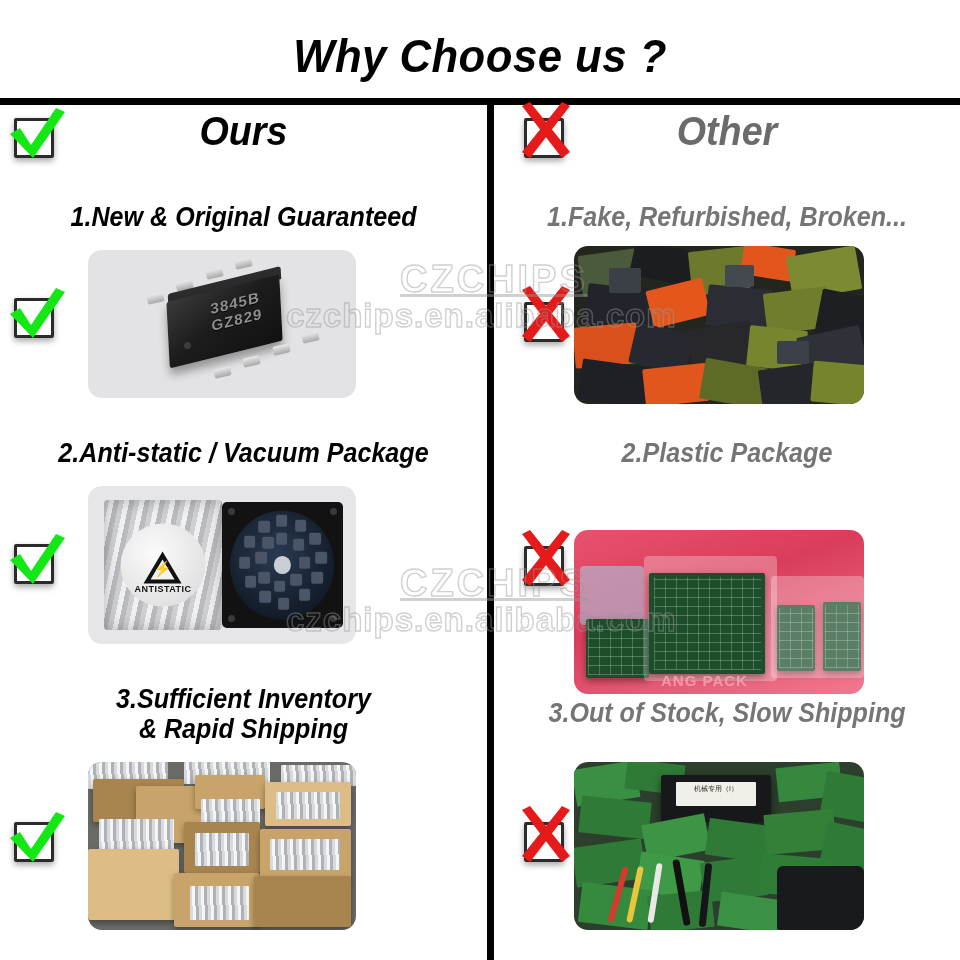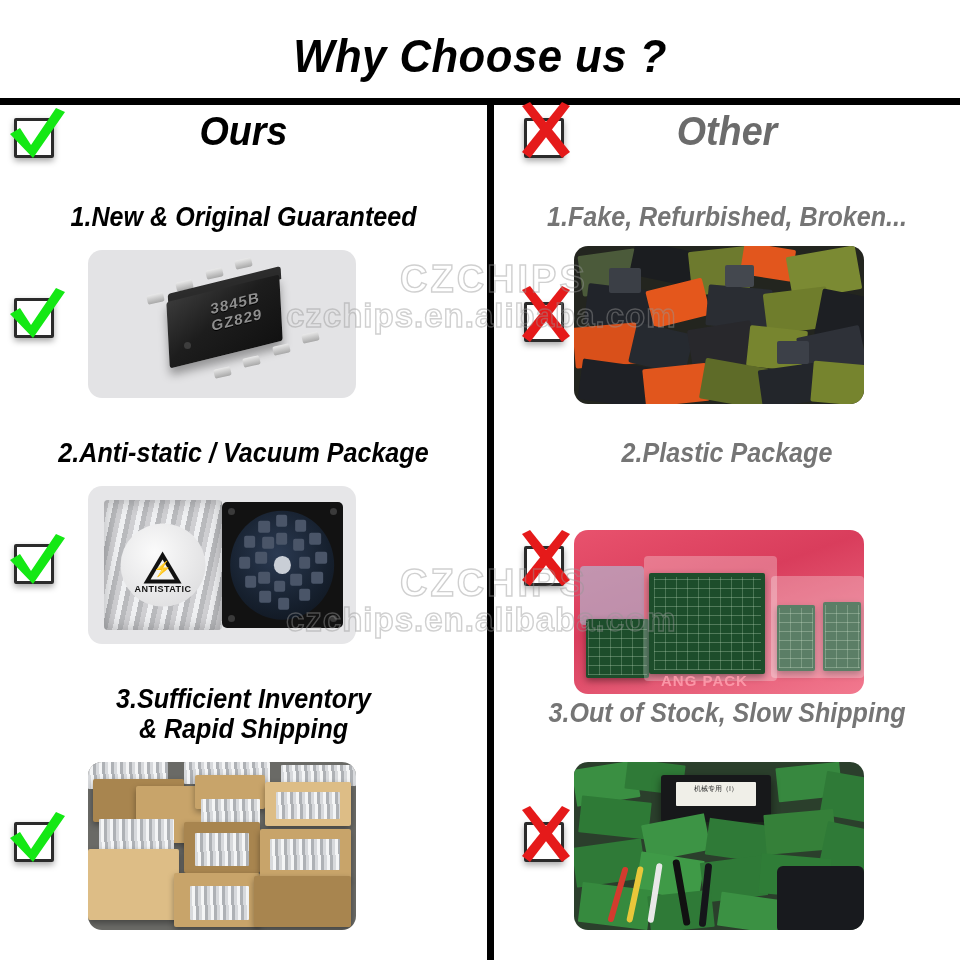--- a/index.html
+++ b/index.html
@@ -177,21 +177,21 @@
 
   
   .wm{
     position:absolute;pointer-events:none;z-index:40;
     font-family:"Liberation Sans", sans-serif;
     font-weight:bold;white-space:nowrap;
     color:transparent;
     -webkit-text-stroke:1.4px rgba(150,150,150,.45);
     text-stroke:1.4px rgba(150,150,150,.45);
   }
-  .wm-a{font-size:38px;letter-spacing:3px;}
+  .wm-a{font-size:38px;letter-spacing:3px;text-decoration:underline;}
   .wm-b{font-size:33px;letter-spacing:1px;}
 </style>
 </head>
 <body>
 
 <div class="page">
 
   <div class="title">Why Choose us ?</div>
 
   <div class="hrule"></div>

